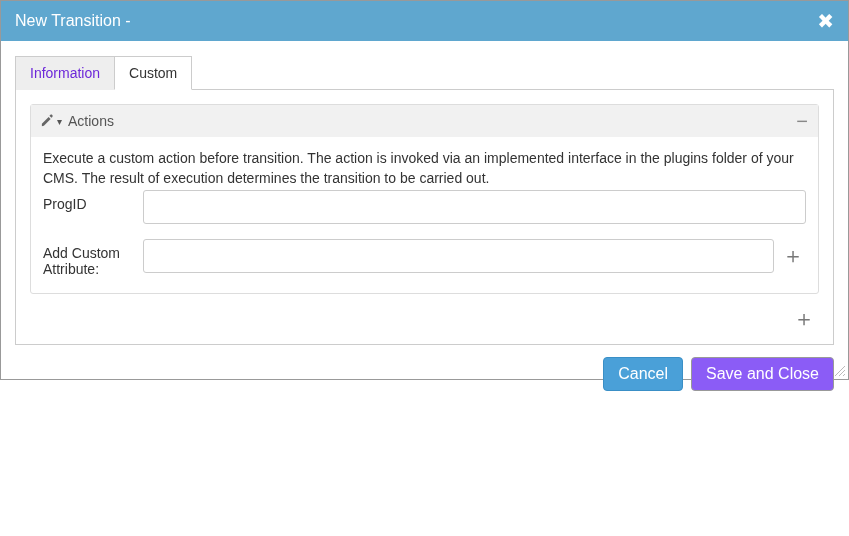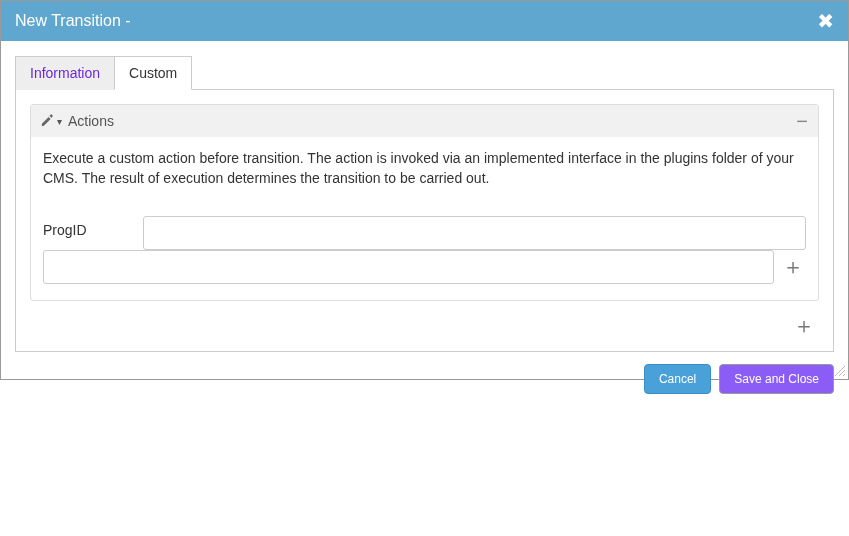--- a/index.html
+++ b/index.html
@@ -12,29 +12,29 @@
   .tabs { display: flex; border-bottom: 1px solid #ccc; }
   .tab { padding: 8px 14px; border: 1px solid #ccc; border-bottom: none; margin-right: -1px; cursor: pointer; background: #eee; color: #6d28d9; position: relative; top: 1px; }
   .tab.active { background: #fff; color: #333; border-bottom: 1px solid #fff; }
   .tab-content { border: 1px solid #ccc; border-top: none; padding: 14px; flex: 1; overflow: auto; position: relative; }
   .panel { border: 1px solid #ddd; border-radius: 3px; margin-bottom: 10px; }
   .panel-header { background: #f1f1f1; padding: 6px 10px; display: flex; align-items: center; justify-content: space-between; color: #555; }
   .panel-header-left { display: flex; align-items: center; gap: 6px; }
   .panel-header-left .dropdown-icon-group { display: flex; align-items: center; gap: 2px; cursor: pointer; }
   .panel-header .collapse-icon { cursor: pointer; font-size: 20px; color: #888; line-height: 1; }
   .panel-body { padding: 12px 12px 16px 12px; }
-  .panel-desc { margin-bottom: 28px; color: #333; line-height: 1.4; }
-  .form-row { display: flex; align-items: flex-start; margin-bottom: 0; }
+  .panel-desc { margin-bottom: 2px; color: #333; line-height: 1.4; }
+  .form-row { display: flex; align-items: flex-start; margin-bottom: 15px; }
   .form-label { width: 100px; padding-top: 6px; color: #333; }
   .form-input-wrap { flex: 1; display: flex; align-items: center; gap: 6px; }
   .form-input { flex: 1; height: 34px; border: 1px solid #ccc; border-radius: 3px; padding: 0 10px; font-size: 14px; }
   .icon-btn { cursor: pointer; color: #777; font-size: 22px; line-height: 1; padding: 0 2px; }
   .content-add-row { display: flex; justify-content: flex-end; padding: 4px 2px 0 0; }
   .dialog-footer { padding: 12px 14px 14px 14px; display: flex; justify-content: flex-end; gap: 8px; }
-  .btn { padding: 7px 14px; border-radius: 4px; font-size: 12px; cursor: pointer; border: 1px solid transparent; }
+  .btn { padding: 7px 14px; border-radius: 4px; font-size: 16px; cursor: pointer; border: 1px solid transparent; }
   .btn-primary { background: #4aa0d8; color: #fff; border-color: #3a8fc6; }
   .btn-default { background: #8b5cf6; color: #fff; border-color: #999; }
   .resize-grip { position: absolute; right: 2px; bottom: 2px; width: 14px; height: 14px; cursor: se-resize; }
   .resize-grip svg { display: block; }
   svg.icon { width: 14px; height: 14px; fill: #666; }
 </style>
 </head>
 <body>
 
 <div class="dialog">
@@ -74,20 +74,21 @@
           <p class="panel-desc">Execute a custom action before transition. The action is invoked via an implemented interface in the plugins folder of your CMS. The result of execution determines the transition to be carried out.</p>
 
           <div class="form-row">
             <div class="form-label">ProgID</div>
             <div class="form-input-wrap">
               <input class="form-input" type="text" value="" style="">
             </div>
           </div>
 
           <div class="form-row" style="margin-bottom:0;">
+            <div class="form-label">Add Custom Attribute:</div>
             <div class="form-input-wrap">
               <input class="form-input" type="text" value="" style="">
               <span class="icon-btn">＋</span>
             </div>
           </div>
         </div>
       </div>
 
       <div class="content-add-row">
         <span class="icon-btn">＋</span>

